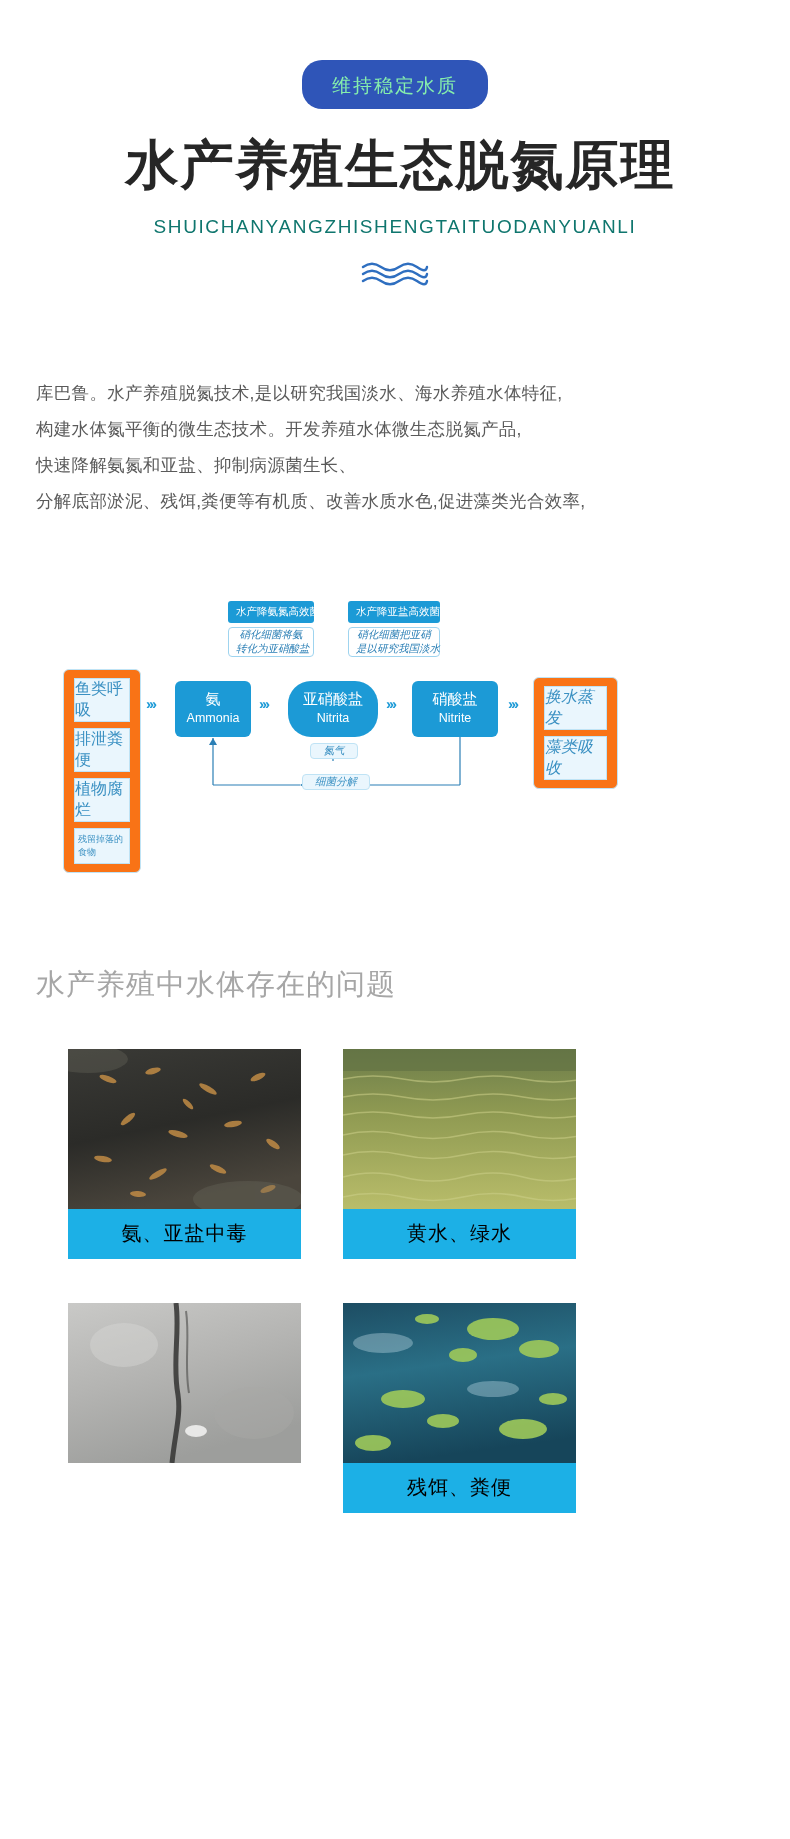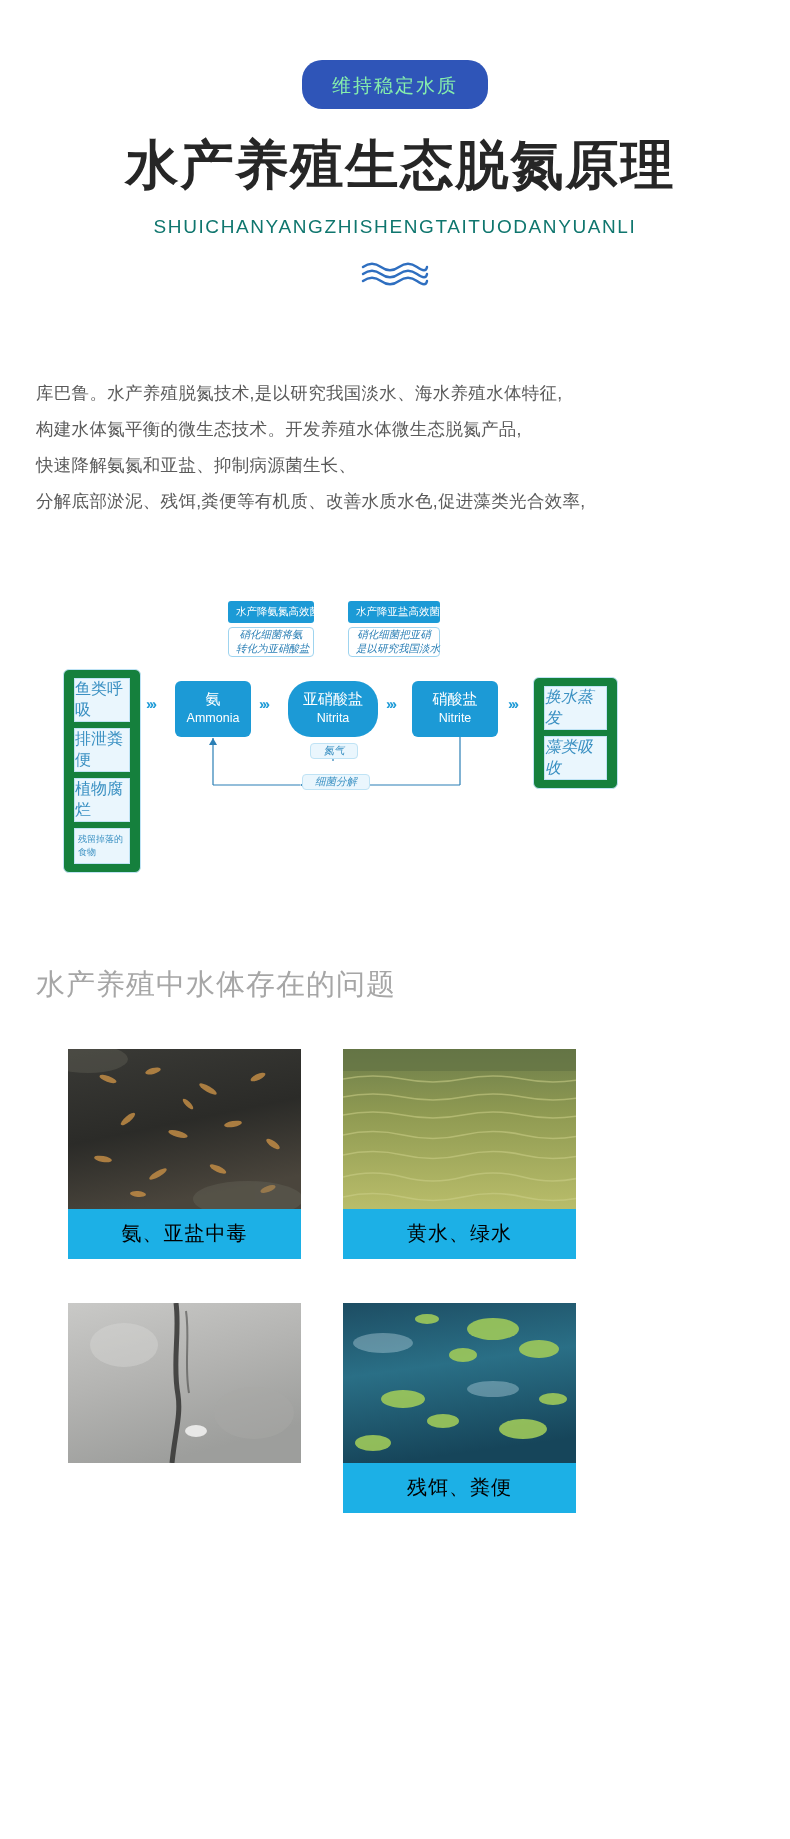--- a/index.html
+++ b/index.html
@@ -100,21 +100,21 @@
     padding: 9px 6px 10px;
     font-size: 15px;
     line-height: 1.25;
     white-space: nowrap;
   }
   .box-main .en { font-size: 12.5px; display: block; margin-top: 2px; }
   .group-box {
     border: 1px solid #bfe3f5;
     border-radius: 6px;
     padding: 8px 10px;
-    background: #15803d;
+    background: #f97316;
   }
   .group-box .chip-light { margin-bottom: 6px; display: block; }
   .group-box .chip-light:last-child { margin-bottom: 0; }
   .arrows {
     color: #1c9ad6;
     font-size: 15px;
     letter-spacing: -2px;
     font-weight: bold;
   }
   .caption-stack { text-align: center; }

